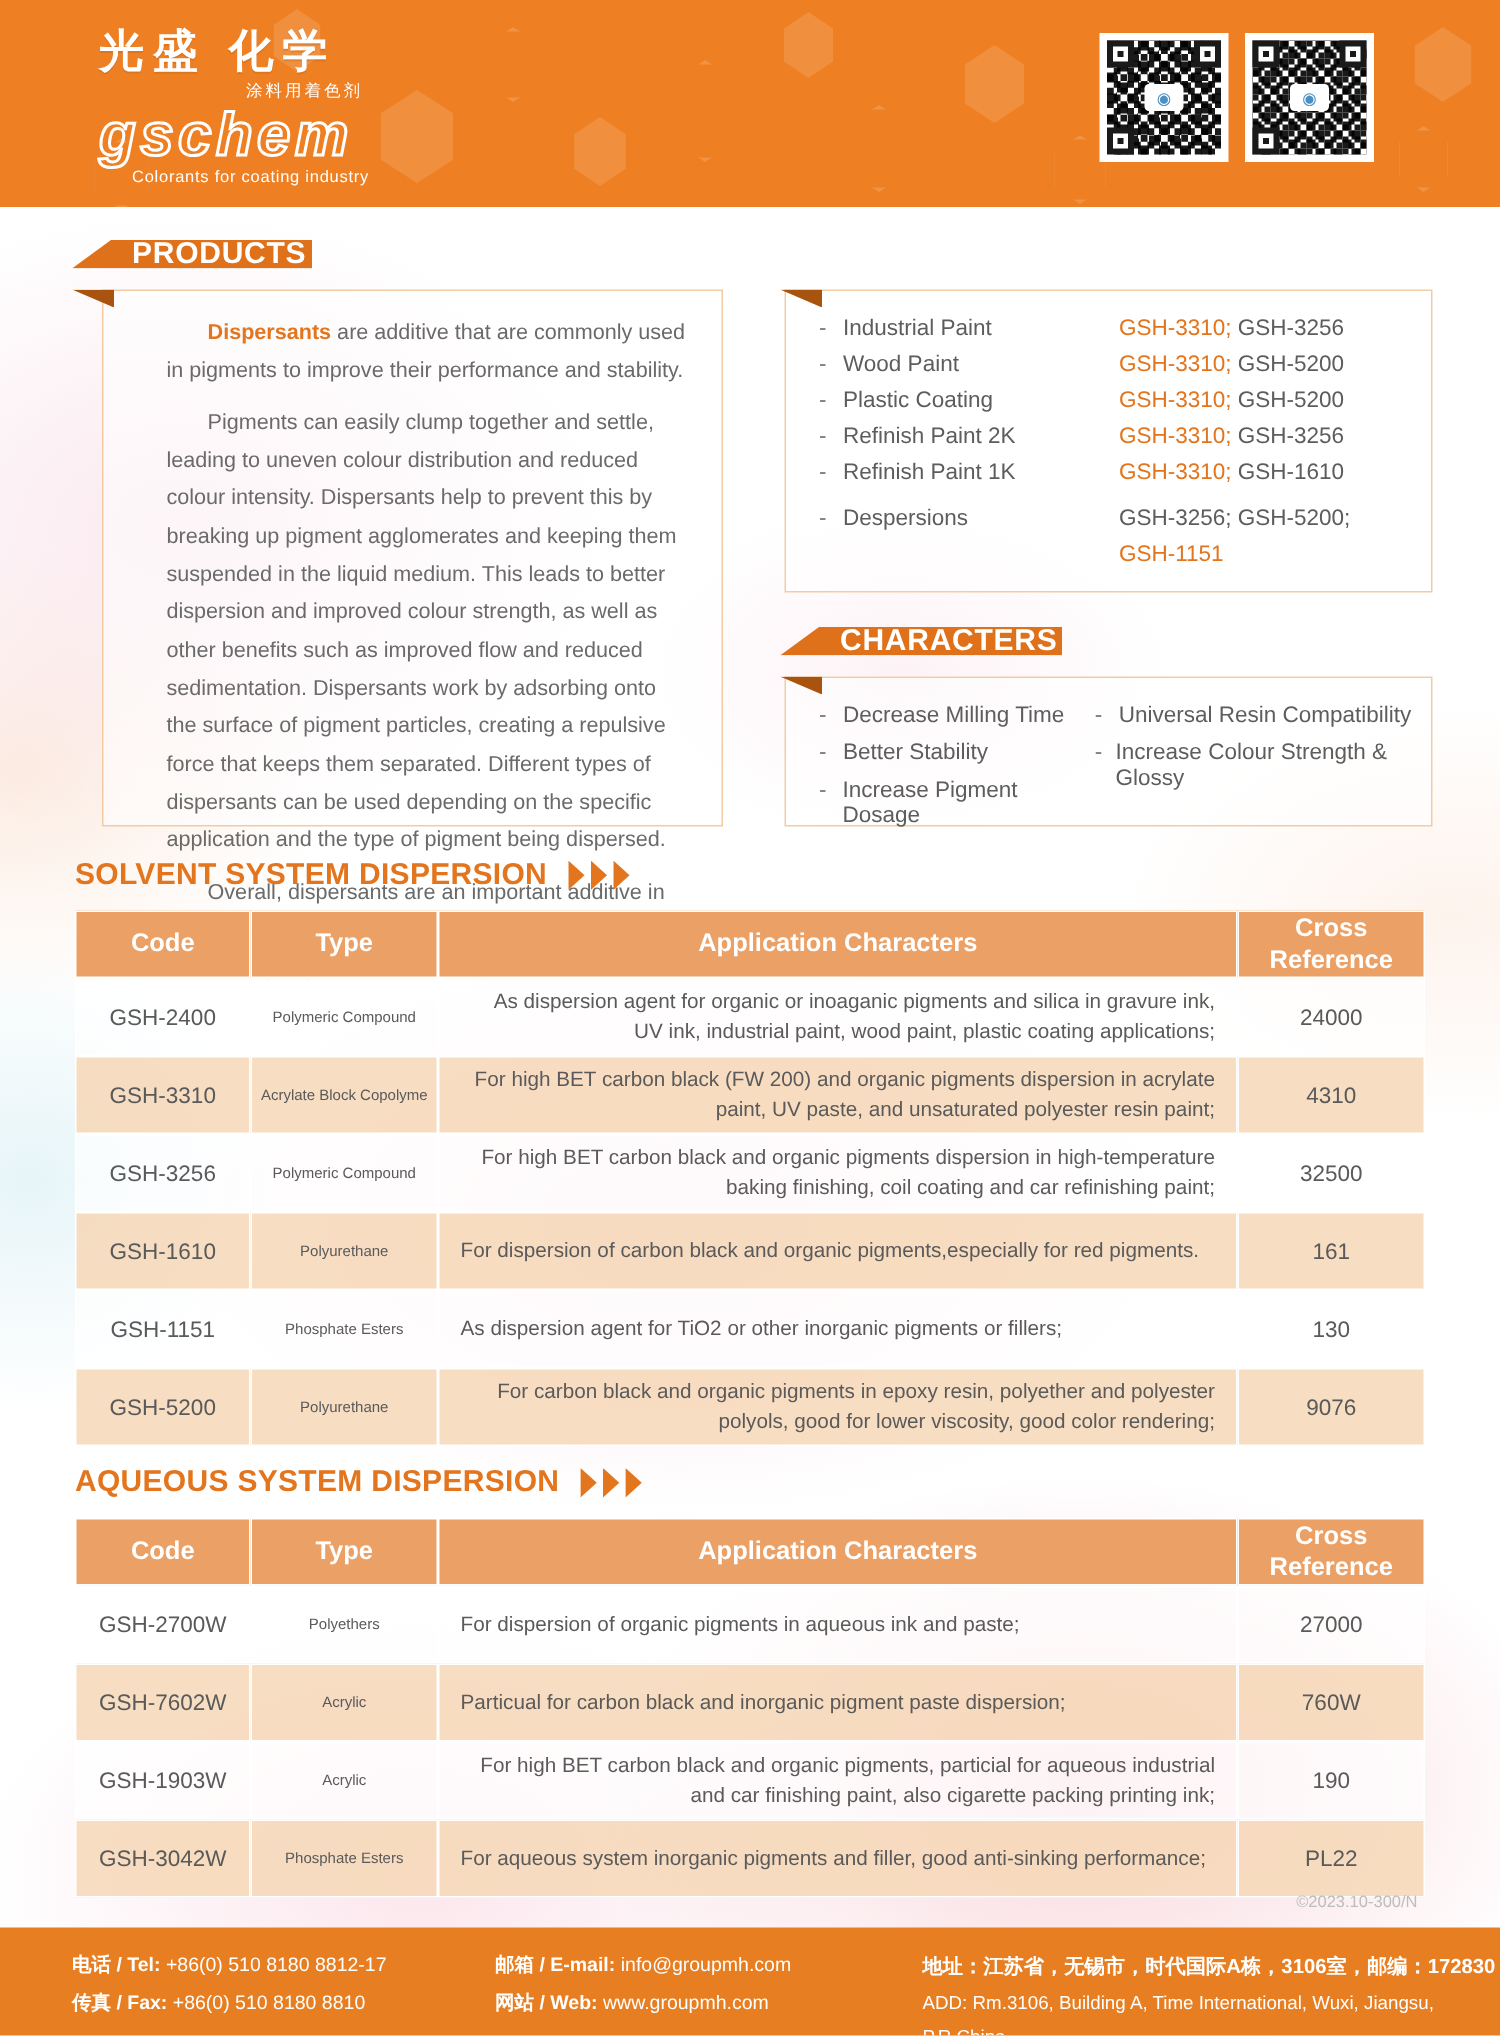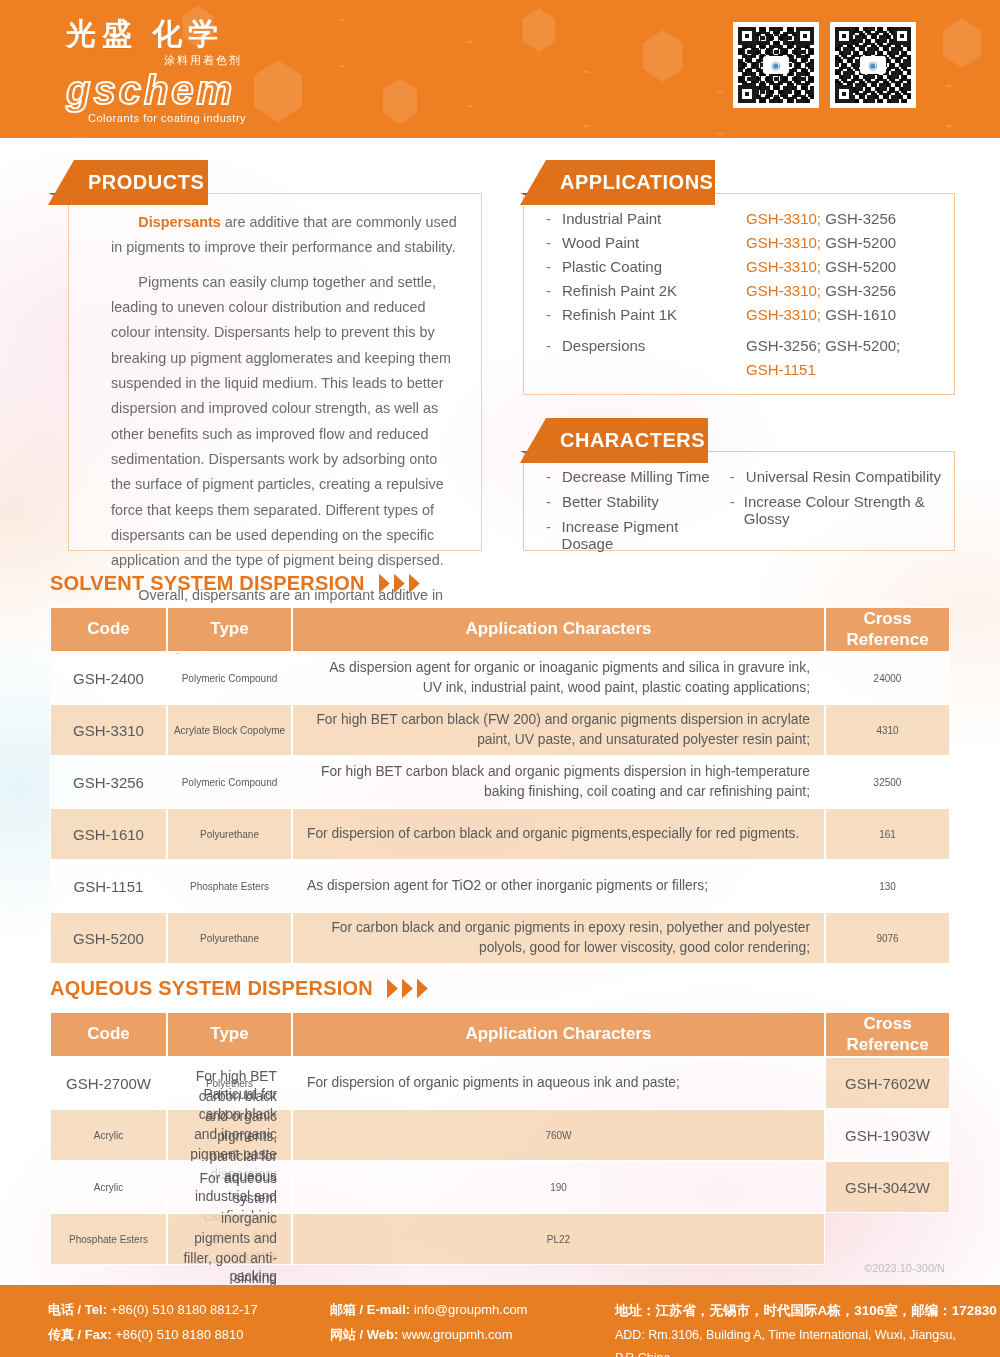--- a/index.html
+++ b/index.html
@@ -34,21 +34,21 @@
       repeating-conic-gradient(#1a1a1a 0 25%, #ffffff 0 50%);
     background-size:14px 14px, 9px 9px; background-blend-mode:multiply; }
   .finder { position:absolute; width:18px; height:18px; background:#1a1a1a; }
   .finder::after { content:""; position:absolute; left:4px; top:4px; width:10px; height:10px; background:#fff; }
   .finder::before { content:""; position:absolute; left:7px; top:7px; width:4px; height:4px; background:#1a1a1a; z-index:1; }
   .qr-eye { position:absolute; left:50%; top:50%; width:26px; height:18px; margin:-9px 0 0 -13px; background:#fff; border-radius:3px;
     display:flex; align-items:center; justify-content:center; font-size:11px; color:#4a90c4; }
 
   
   .card { position:absolute; background:rgba(255,255,255,0.55); border:1px solid #F2CBA5; }
-  .banner { position:absolute; height:45px; background:#DE7119; color:#fff; font-weight:bold; font-size:20px; letter-spacing:0.5px;
+  .banner { position:absolute; height:19px; background:#DE7119; color:#fff; font-weight:bold; font-size:20px; letter-spacing:0.5px;
     display:flex; align-items:center; padding-left:40px; clip-path:polygon(26px 0, 100% 0, 100% 100%, 0 100%); z-index:4; }
   .fold { position:absolute; width:28px; height:12px; background:#A9540E; clip-path:polygon(0 0, 100% 0, 100% 100%); z-index:3; }
 
   
   .prod-body { padding:16px 22px; font-size:14.4px; line-height:1.76; color:#6a6a6a; }
   .prod-body p { text-indent:1.9em; margin-bottom:9px;margin-left:20px; }
   .lead { color:#E2751D; font-weight:bold; }
 
   
   .app-body { padding:16px 10px 10px 22px; font-size:15px; color:#5d5d5d; }
@@ -67,21 +67,21 @@
   .tris { display:flex; margin-left:10px; }
   .tri { width:11px; height:20px; clip-path:polygon(0 0, 100% 50%, 0 100%); background:#E2751D; margin-left:4px; }
 
   
   .gtable { position:absolute; left:50px; width:900px; display:grid; grid-template-columns:117px 125px 533px 125px; }
   .cell { border:1.5px solid #ffffff; display:flex; align-items:center; justify-content:center; text-align:center; color:#5a5a5a; }
   .cell.hd { background:#EBA166; color:#fff; font-weight:bold; font-size:17px; line-height:1.2; }
   .cell.desc { justify-content:flex-start; text-align:right; padding:6px 14px; font-size:13.8px; line-height:1.45; }
   .cell.code { font-size:15px; }
   .cell.type { font-size:10px; line-height:1.3; padding:4px; }
-  .cell.ref { font-size:10px; }
+  .cell.ref { font-size:15px; }
   .row-a { background:rgba(255,255,255,0.70); }
   .row-b { background:rgba(246,216,184,0.88); }
 
   .copyright { position:absolute; right:55px; top:1262px; font-size:11px; color:#bdbdbd; }
 
   
   .footer { position:absolute; left:0; top:1285px; width:1000px; height:72px; background:#E87E22; color:#fff; font-size:13px; }
   .f-block { position:absolute; line-height:1.9; }
   .f-label { font-weight:bold; }
   .f-addr-cn { font-weight:bold; font-size:13.5px; }
@@ -136,23 +136,20 @@
   </div>
   <div class="fold" style="left:48px;top:193px;"></div>
   <div class="card" style="left:68px;top:193px;width:414px;height:358px;">
     <div class="prod-body">
       <p><span class="lead">Dispersants</span><span> are additive that are commonly used in pigments to improve their performance and stability.</span></p>
       <p>Pigments can easily clump together and settle, leading to uneven colour distribution and reduced colour intensity. Dispersants help to prevent this by breaking up pigment agglomerates and keeping them suspended in the liquid medium. This leads to better dispersion and improved colour strength, as well as other benefits such as improved flow and reduced sedimentation. Dispersants work by adsorbing onto the surface of pigment particles, creating a repulsive force that keeps them separated. Different types of dispersants can be used depending on the specific application and the type of pigment being dispersed.</p>
       <p>Overall, dispersants are an important additive in the production of high-quality pigments that meet the demanding requirements of various industries.</p>
     </div>
   </div>
 
-  <div class="banner" style="left:520px;top:160px;width:195px;">
-    <span>APPLICATIONS</span>
-  </div>
   <div class="fold" style="left:520px;top:193px;"></div>
   <div class="card" style="left:523px;top:193px;width:432px;height:202px;">
     <div class="app-body">
       <div class="app-row">
         <span class="app-dash">-</span>
         <span class="app-label">Industrial Paint</span>
         <span class="app-codes"><span class="code-orange">GSH-3310;</span><span class="code-gray"> GSH-3256</span></span>
       </div>
       <div class="app-row">
         <span class="app-dash">-</span>
@@ -275,20 +272,21 @@
 
   <div class="gtable" style="top:1012px; grid-template-rows:45px repeat(4,52px);">
     <div class="cell hd">Code</div>
     <div class="cell hd">Type</div>
     <div class="cell hd">Application Characters</div>
     <div class="cell hd" style="padding:0 18px;">Cross Reference</div>
 
     <div class="cell code row-a">GSH-2700W</div>
     <div class="cell type row-a">Polyethers</div>
     <div class="cell desc row-a">For dispersion of organic pigments in aqueous ink and paste;</div>
+    <div class="cell ref row-a">27000</div>
 
     <div class="cell code row-b">GSH-7602W</div>
     <div class="cell type row-b">Acrylic</div>
     <div class="cell desc row-b">Particual for carbon black and inorganic pigment paste dispersion;</div>
     <div class="cell ref row-b">760W</div>
 
     <div class="cell code row-a">GSH-1903W</div>
     <div class="cell type row-a">Acrylic</div>
     <div class="cell desc row-a">For high BET carbon black and organic pigments, particial for aqueous industrial and car finishing paint, also cigarette packing printing ink;</div>
     <div class="cell ref row-a">190</div>

